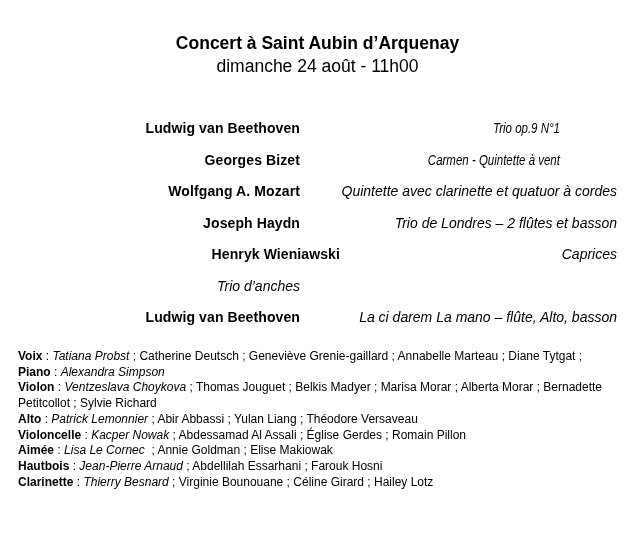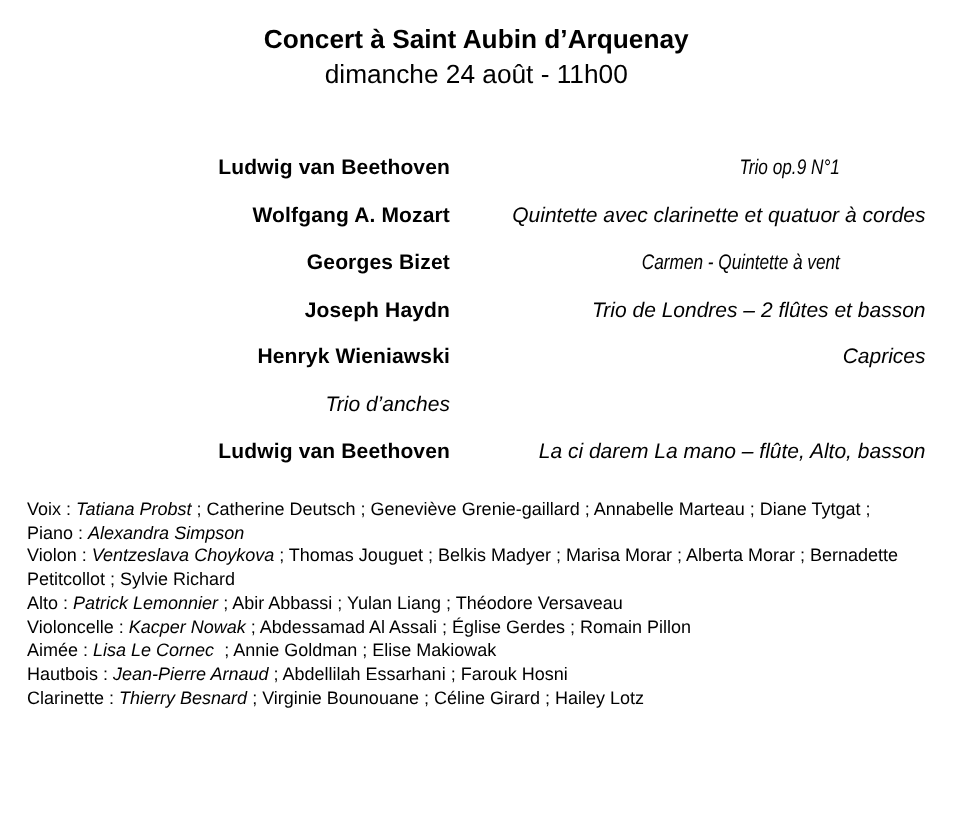--- a/index.html
+++ b/index.html
@@ -8,21 +8,21 @@
     background: #ffffff;
   }
   .page {
     position: relative;
     width: 635px;
     height: 545px;
     background: #ffffff;
     color: #000000;
     font-family: "Liberation Sans", sans-serif;
     box-sizing: border-box;
-    padding: 15px 18px 0 18px;
+    padding: 32px 18px 0 18px;
     overflow: hidden;
   }
   
   .header {
     text-align: center;
     font-size: 17.5px;
     line-height: 23px;
   }
   .header .title,
   .header .venue {
@@ -43,20 +43,21 @@
   .program-row {
     display: grid;
     grid-template-columns: 282px 1fr;
     align-items: baseline;
     font-size: 14px;
     line-height: 18px;
     margin-bottom: 13.5px;
   }
   .program-row.extra-gap {
     margin-top: 4px;
+    margin-left: 40px;
   }
   .composer {
     font-weight: bold;
     letter-spacing: 0.1px;
   }
   .work {
     font-style: italic;
     white-space: nowrap;
   }
   .work.narrow {
@@ -68,21 +69,21 @@
   .performers {
     margin-top: 23px;
     font-size: 12px;
     line-height: 15.7px;
   }
   .performer-line {
     margin: 0;
     white-space: pre-wrap;
   }
   .performer-line b {
-    font-weight: normal;
+    font-weight: bold;
   }
   .performer-line i {
     font-style: italic;
   }
 </style>
 </head>
 <body>
 
 <div class="page">
 
@@ -90,26 +91,26 @@
     <h1 class="title">Concert à Saint Aubin d’Arquenay</h1>
     <div class="datetime">dimanche 24 août - 11h00</div>
   </div>
 
   <div class="program">
     <div class="program-row">
         <span class="composer">Ludwig van Beethoven</span>
         <span class="work narrow">Trio op.9 N°1</span>
       </div>
     <div class="program-row">
+        <span class="composer">Georges Bizet</span>
+        <span class="work narrow">Carmen - Quintette à vent</span>
+      </div>
+    <div class="program-row">
         <span class="composer">Wolfgang A. Mozart</span>
         <span class="work">Quintette avec clarinette et quatuor à cordes</span>
-      </div>
-    <div class="program-row">
-        <span class="composer">Georges Bizet</span>
-        <span class="work narrow">Carmen - Quintette à vent</span>
       </div>
     <div class="program-row">
         <span class="composer">Joseph Haydn</span>
         <span class="work">Trio de Londres – 2 flûtes et basson</span>
       </div>
     <div class="program-row extra-gap">
         <span class="composer">Henryk Wieniawski</span>
         <span class="work">Caprices</span>
       </div>
     <div class="program-row">

